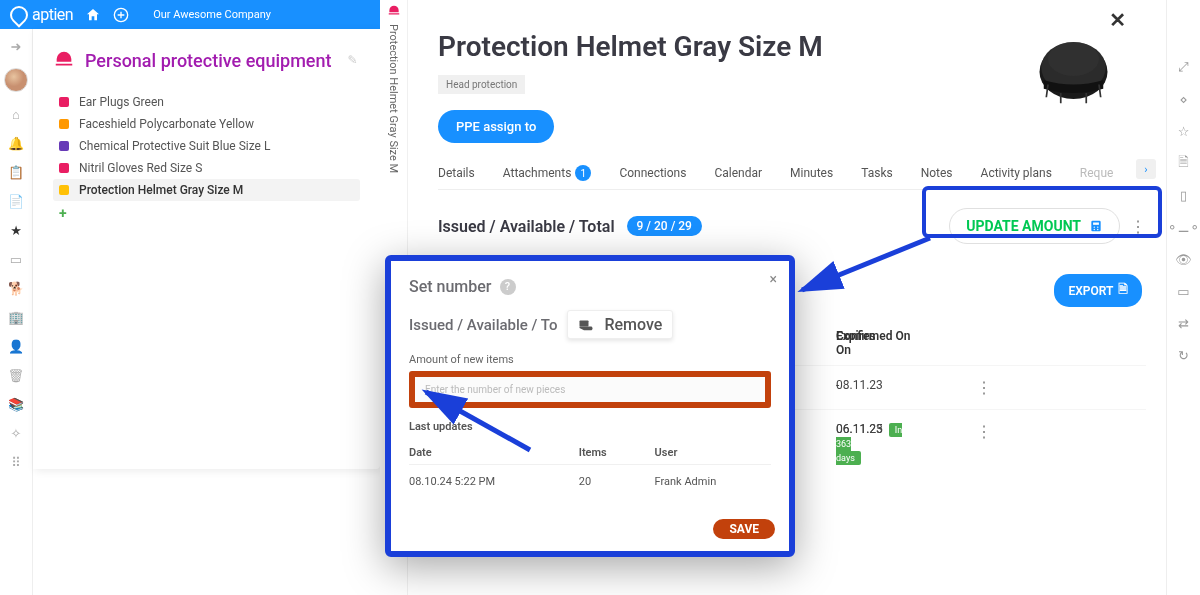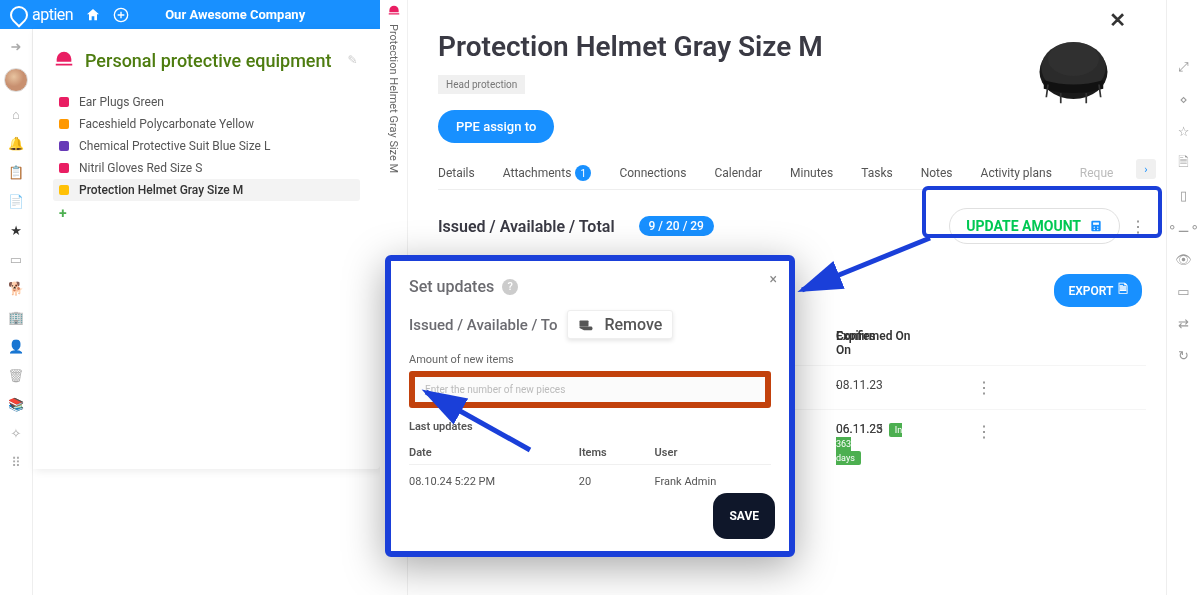--- a/index.html
+++ b/index.html
@@ -3,32 +3,32 @@
 <meta charset="utf-8">
 <style>
 * { box-sizing: border-box; margin: 0; padding: 0; font-family: -apple-system, BlinkMacSystemFont, "Segoe UI", Roboto, Arial, sans-serif; }
 body { background: #fff; width: 1200px; height: 595px; overflow: hidden; position: relative; }
 
 
 .top-header { position: absolute; left: 0; top: 0; width: 380px; height: 29px; background: #1890ff; display: flex; align-items: center; color: #fff; padding: 0 10px; gap: 12px; }
 .logo { font-weight: 400; font-size: 16px; letter-spacing: -0.5px; display: flex; align-items: center; }
 .logo::before { content: ""; display: inline-block; width: 14px; height: 14px; border: 2px solid #fff; border-radius: 50% 50% 50% 0; transform: rotate(-45deg); margin-right: 4px; }
 .header-icon { width: 16px; height: 16px; fill: #fff; cursor: pointer; }
-.company-name { font-size: 13px; font-weight: 700; margin-left: 24px; white-space: nowrap; }
+.company-name { font-size: 11px; font-weight: 400; margin-left: 12px; white-space: nowrap; }
 
 
 .left-rail { position: absolute; left: 0; top: 29px; width: 33px; height: 566px; background: #fff; border-right: 1px solid #eee; display: flex; flex-direction: column; align-items: center; padding-top: 10px; gap: 15px; }
 .left-rail .rail-icon { width: 14px; height: 14px; color: #aaa; cursor: pointer; display: flex; align-items: center; justify-content: center; font-size: 13px; }
 .avatar { width: 24px; height: 24px; border-radius: 50%; background: radial-gradient(circle at 40% 35%, #e8c4a0 0%, #c89070 50%); border: 1px solid #ddd; }
 
 
 .middle-panel { position: absolute; left: 33px; top: 29px; width: 347px; height: 440px; background: #fff; box-shadow: 2px 2px 8px rgba(0,0,0,0.08); border-radius: 0 0 4px 0; padding: 20px 0; }
 .section-header { display: flex; align-items: center; gap: 10px; padding: 0 20px 15px; }
 .section-header svg { width: 22px; height: 22px; fill: #e91e63; }
-.section-title { color: #4d7c0f; font-size: 18px; font-weight: 500; }
+.section-title { color: #a21caf; font-size: 18px; font-weight: 500; }
 .edit-pencil { color: #ccc; font-size: 12px; margin-left: 6px; cursor: pointer; }
 .item-list { padding: 5px 20px; }
 .item-row { display: flex; align-items: center; gap: 8px; padding: 4px 6px; font-size: 12px; color: #555; border-radius: 3px; cursor: pointer; }
 .item-row .dot { width: 10px; height: 10px; border-radius: 2px; margin-right: 2px; display: inline-block; }
 .item-row.selected { background: #f3f3f3; color: #333; font-weight: 500; }
 .add-plus { color: #4caf50; font-size: 14px; font-weight: bold; padding: 4px 6px; cursor: pointer; }
 
 
 .vstrip { position: absolute; left: 380px; top: 0; width: 28px; height: 595px; background: #fff; border-right: 1px solid #f0f0f0; display: flex; flex-direction: column; align-items: center; padding-top: 4px; }
 .vstrip svg { width: 14px; height: 14px; fill: #e91e63; margin-bottom: 6px; }
@@ -48,21 +48,21 @@
 
 
 .tabs { display: flex; gap: 28px; margin-top: 22px; border-bottom: 1px solid #eee; padding-bottom: 8px; font-size: 12px; color: #555; position: relative; }
 .tab { cursor: pointer; display: flex; align-items: center; gap: 4px; }
 .tab .count { background: #1890ff; color: #fff; border-radius: 50%; width: 16px; height: 16px; font-size: 10px; display: inline-flex; align-items: center; justify-content: center; }
 .tab-arrow { position: absolute; right: -10px; top: -6px; width: 20px; height: 20px; background: #f0f0f0; border-radius: 3px; display: flex; align-items: center; justify-content: center; color: #1890ff; font-size: 11px; cursor: pointer; }
 
 
 .issued-area { position: relative; padding-top: 18px; }
 .issued-row { display: flex; align-items: center; justify-content: space-between; }
-.issued-left { display: flex; align-items: center; gap: 24px; }
+.issued-left { display: flex; align-items: center; gap: 12px; }
 .issued-title { font-size: 16px; font-weight: 600; color: #3a3a44; }
 .count-badge { background: #1890ff; color: #fff; padding: 3px 10px; border-radius: 10px; font-size: 12px; font-weight: 500; }
 .update-wrap { display: flex; align-items: center; gap: 10px; }
 .update-btn { border: 1px solid #e0e0e0; border-radius: 18px; padding: 9px 16px; color: #00c853; font-weight: 700; font-size: 14px; display: flex; align-items: center; gap: 8px; background: #fff; cursor: pointer; }
 .update-btn svg { fill: #1890ff; width: 14px; height: 14px; }
 .kebab { color: #888; font-size: 16px; cursor: pointer; }
 .highlight-box { position: absolute; border: 4px solid #1a3fd9; border-radius: 6px; pointer-events: none; }
 .hi1 { top: -4px; right: -16px; width: 240px; height: 52px; }
 
 
@@ -89,21 +89,21 @@
 .modal-sub { font-size: 15px; color: #6b6b70; font-weight: 500; margin-top: 14px; display: flex; align-items: center; gap: 6px; }
 .remove-chip { background: #fff; border: 1px solid #eee; border-radius: 3px; padding: 4px 10px; font-size: 16px; color: #555; font-weight: 500; display: inline-flex; align-items: center; gap: 8px; margin-left: 4px; box-shadow: 0 2px 4px rgba(0,0,0,0.1); }
 .remove-chip svg { width: 18px; height: 14px; fill: #555; }
 .field-label { font-size: 11px; color: #666; margin-top: 14px; }
 .field-input { width: 100%; border: 6px solid #c2410c; background: #fbfbfb; border-radius: 3px; padding: 7px 10px; font-size: 10px; margin-top: 5px; }
 .field-input::placeholder { color: #bbb; }
 .last-upd { font-size: 11px; color: #555; font-weight: 600; margin-top: 12px; }
 .upd-head { display: flex; font-size: 11px; color: #555; font-weight: 600; margin-top: 8px; padding: 5px 0; border-bottom: 1px solid #f0f0f0; }
 .upd-row { display: flex; font-size: 11px; color: #555; padding: 10px 0; }
 .uc1 { width: 175px; } .uc2 { width: 70px; } .uc3 { width: 120px; margin-left: 8px; }
-.save-btn { position: absolute; right: 14px; bottom: 12px; background: #0f172a; color: #fff; border: none; border-radius: 14px; padding: 16px 16px; font-size: 12px; font-weight: 700; cursor: pointer; }
+.save-btn { position: absolute; right: 14px; bottom: 12px; background: #c2410c; color: #fff; border: none; border-radius: 14px; padding: 3px 16px; font-size: 12px; font-weight: 700; cursor: pointer; }
 
 
 .arrow-svg { position: absolute; z-index: 60; pointer-events: none; }
 </style>
 </head>
 <body>
 
 <div class="top-header">
   <span class="logo">aptien</span>
   <svg class="header-icon" viewBox="0 0 24 24">
@@ -263,21 +263,21 @@
       <div class="col-exp"><span>06.11.25</span><span class="green-tag">In 363 days</span></div>
       <div class="col-conf">06.11.23</div>
       <div class="col-act kebab">⋮</div>
     </div>
   </div>
 </div>
 
 <div class="modal">
   <span class="modal-close">×</span>
   <div class="modal-title">
-    <span>Set updates</span>
+    <span>Set number</span>
     <span class="help-q">?</span>
   </div>
   <div class="modal-sub">
     <span>Issued / Available / To</span>
     <span class="remove-chip">
       <svg viewBox="0 0 24 16">
           <rect x="2" y="2" width="12" height="8" rx="1"></rect>
           <path d="M2 10 h16 a3 3 0 0 1 0 5 h-10 l-6 -3 z"></path>
         </svg>
       <span>Remove</span>

